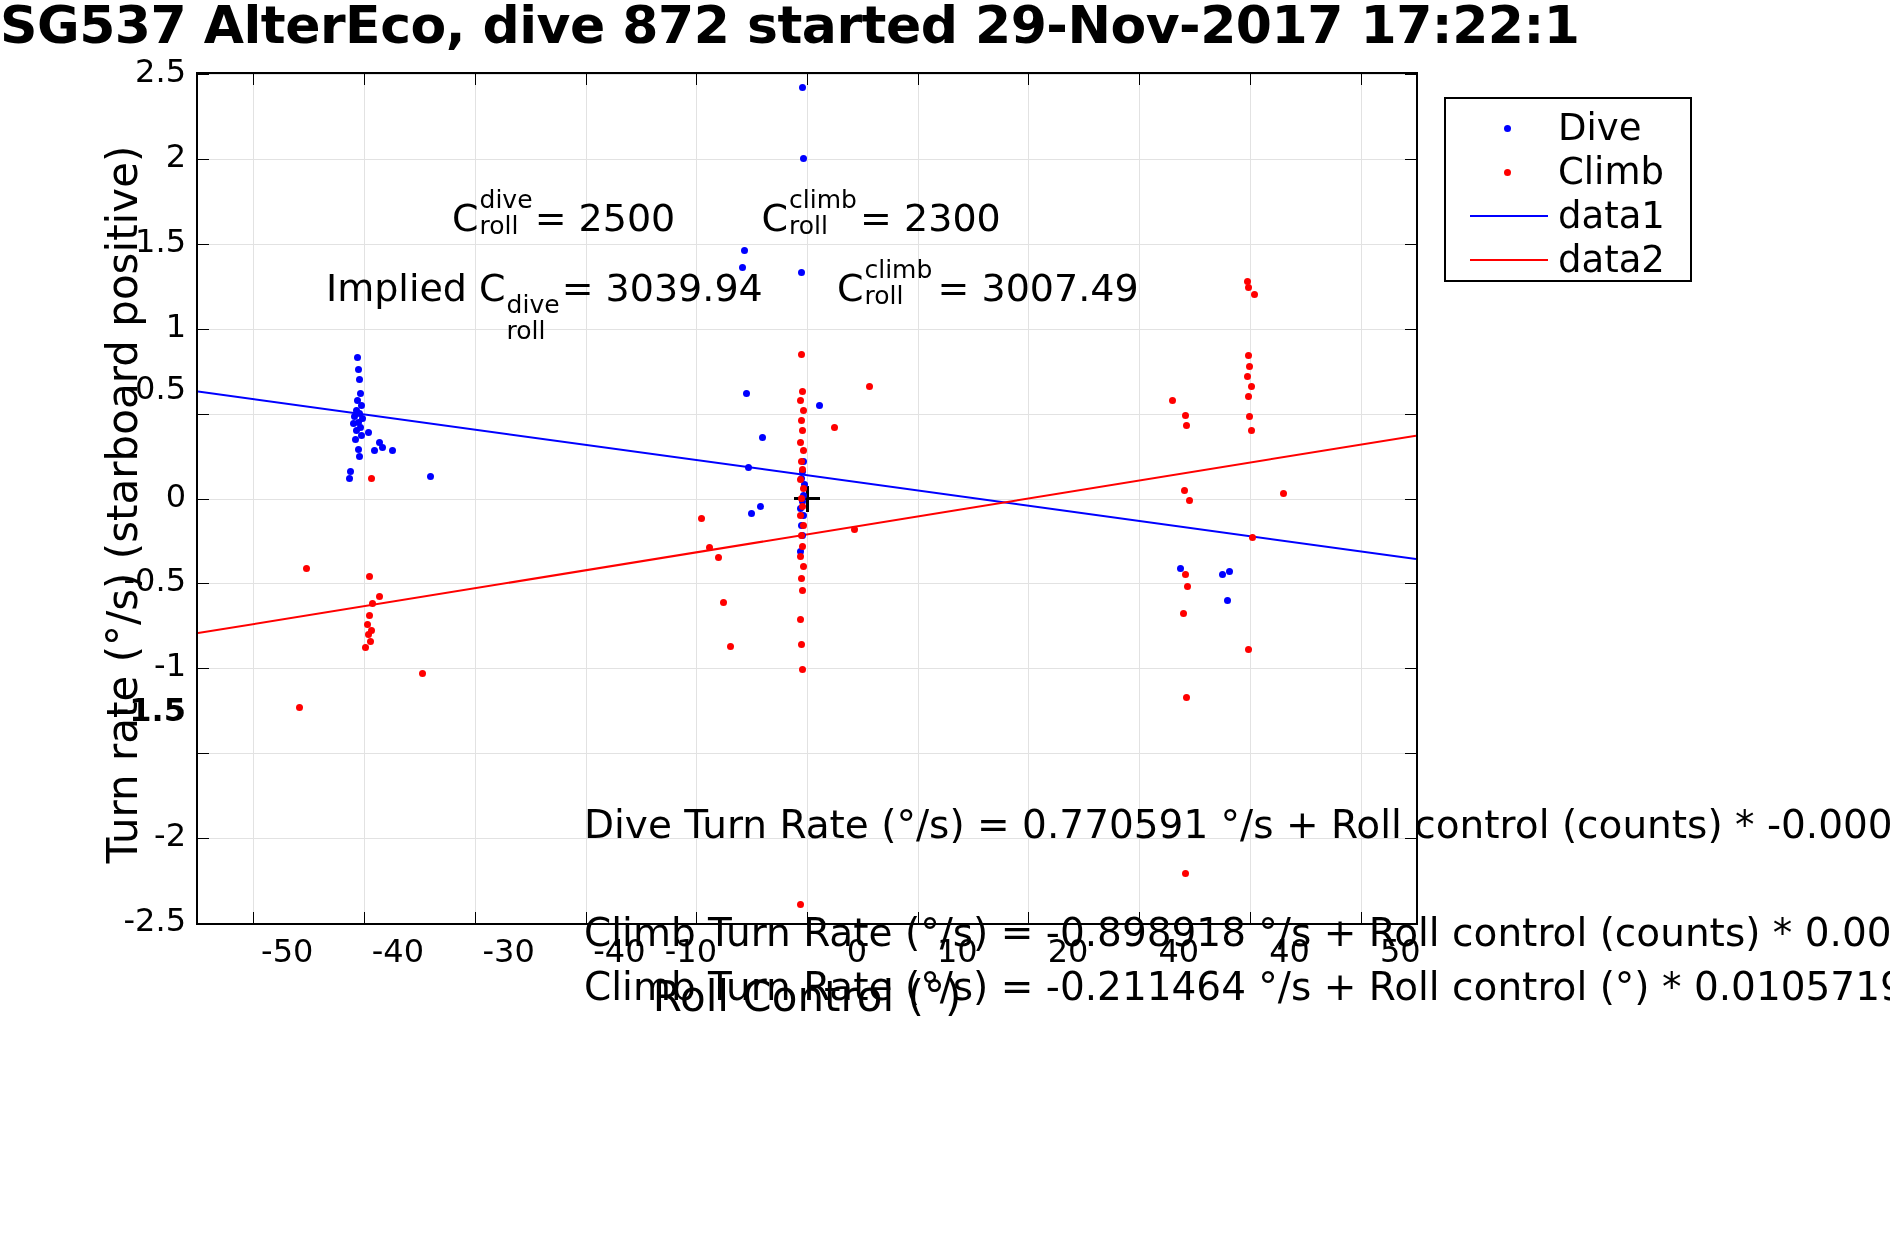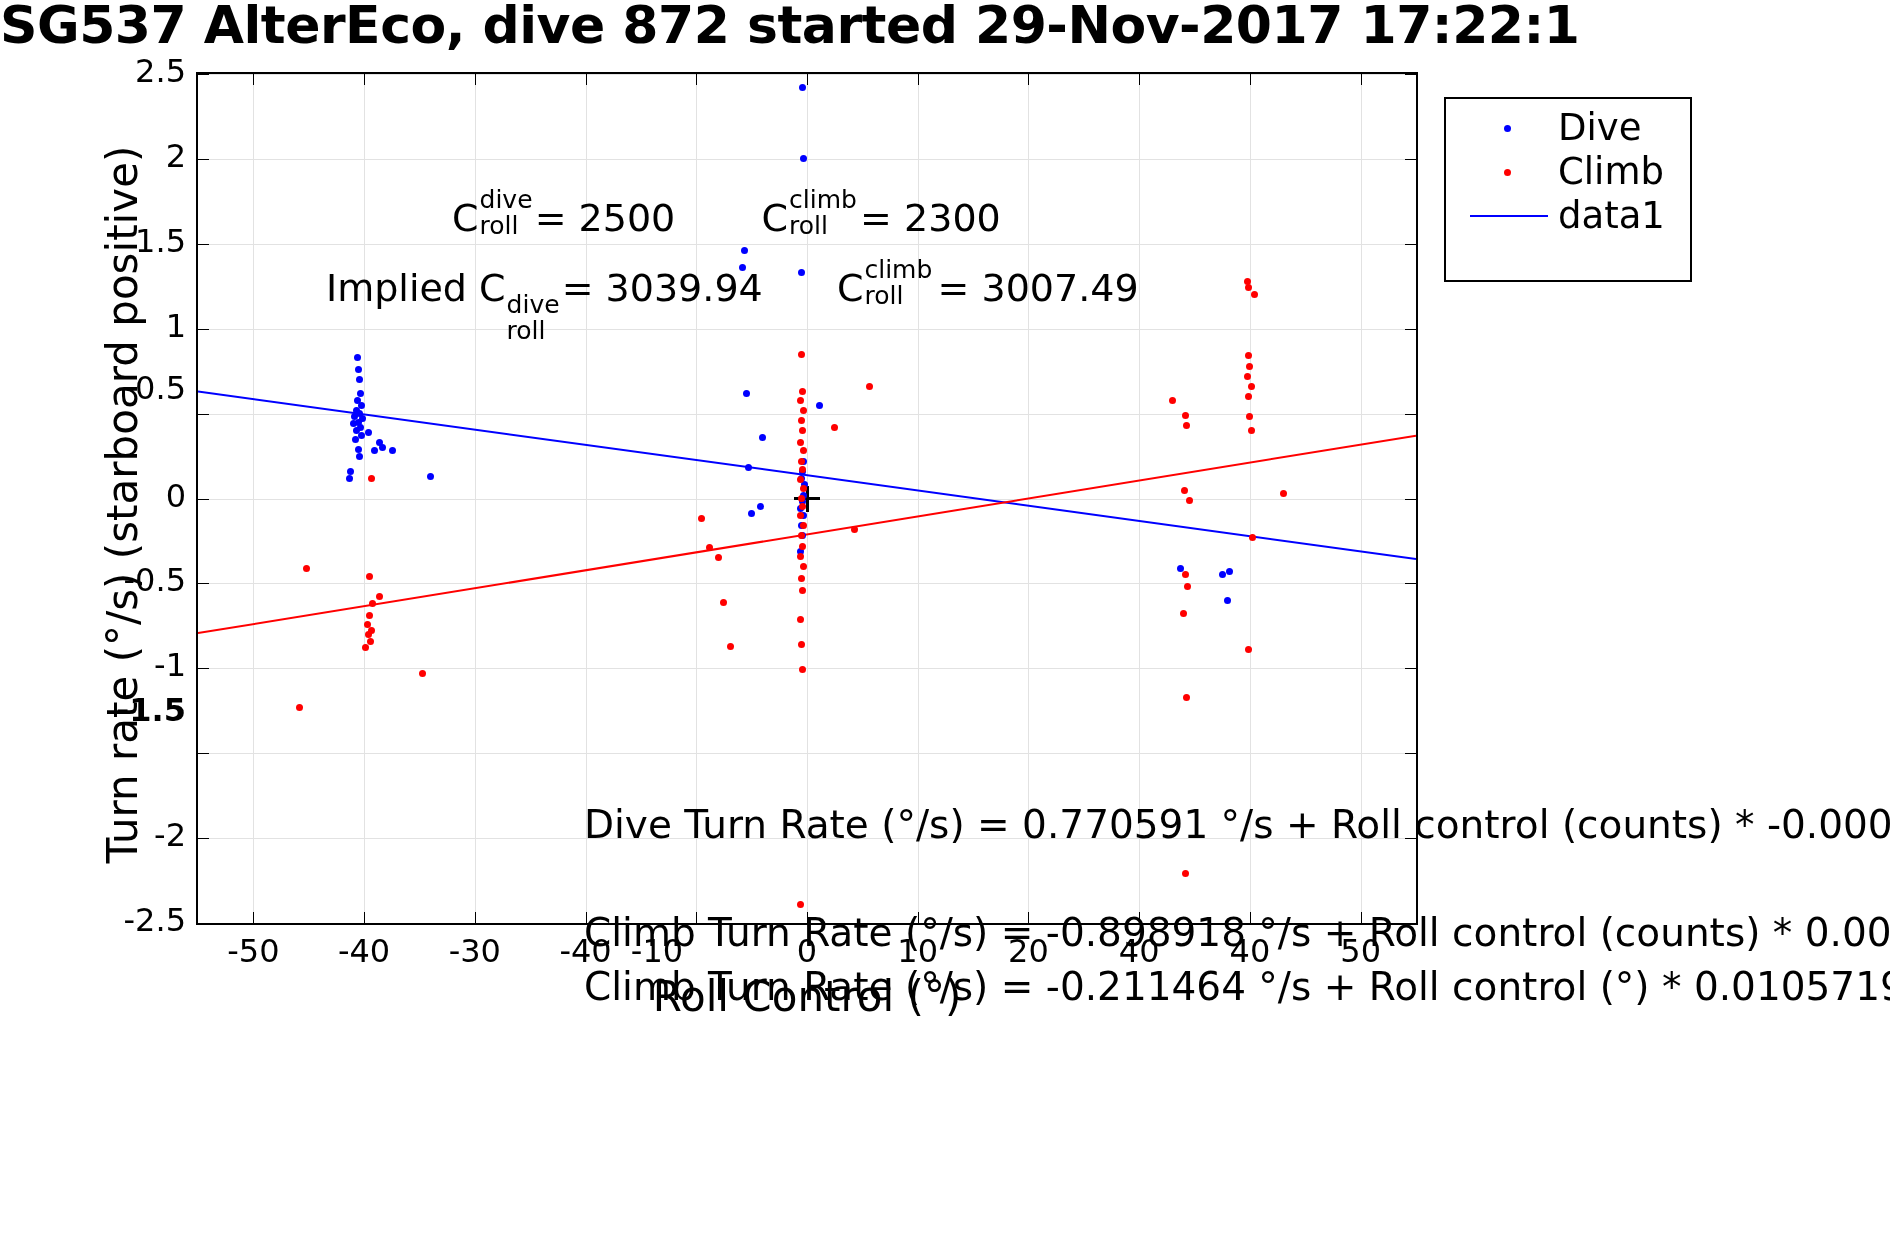--- a/index.html
+++ b/index.html
@@ -26,21 +26,21 @@
   .gl-v,.gl-h{position:absolute;background:#e2e2e2;}
   .gl-v{width:1px;top:0;bottom:0;}
   .gl-h{height:1px;left:0;right:0;}
 
   
   .tick-x{position:absolute;width:1px;height:11px;background:#000;top:0;}
   .tick-x.bot{top:auto;bottom:0;}
   .tick-y{position:absolute;height:1px;width:11px;background:#000;left:0;}
   .tick-y.right{left:auto;right:0;}
 
-  .xlab{position:absolute;top:932px;font-size:32px;text-align:center;
+  .xlab{position:absolute;top:932px;font-size:32px;text-align:right;
         width:120px;transform:translateX(-60px);white-space:nowrap;}
   .ylab{position:absolute;left:60px;width:126px;text-align:right;
         font-size:32px;white-space:nowrap;transform:translateY(-22px);}
 
   
   #xaxis-title{
     position:absolute;left:196px;top:972px;width:1222px;
     text-align:center;font-size:42px;white-space:nowrap;
   }
   #yaxis-title{
@@ -288,20 +288,26 @@
           <i class="dot" style="background:#ff0000;"></i>
         </span>
       <span class="leg-txt">Climb</span>
     </div>
     <div class="leg-row" style="top:94px;">
       <span class="leg-key">
           <i class="line" style="background:#0000ff;"></i>
         </span>
       <span class="leg-txt">data1</span>
     </div>
+    <div class="leg-row" style="top:138px;">
+      <span class="leg-key">
+          <i class="line" style="background:#ff0000;"></i>
+        </span>
+      <span class="leg-txt">data2</span>
+    </div>
   </div>
 
 <div class="tick-x" style="left: 55.3636px;"></div>
     <div class="tick-x bot" style="left: 55.3636px;"></div>
     <div class="tick-x" style="left: 166.091px;"></div>
     <div class="tick-x bot" style="left: 166.091px;"></div>
     <div class="tick-x" style="left: 276.818px;"></div>
     <div class="tick-x bot" style="left: 276.818px;"></div>
     <div class="tick-x" style="left: 387.545px;"></div>
     <div class="tick-x bot" style="left: 387.545px;"></div>

